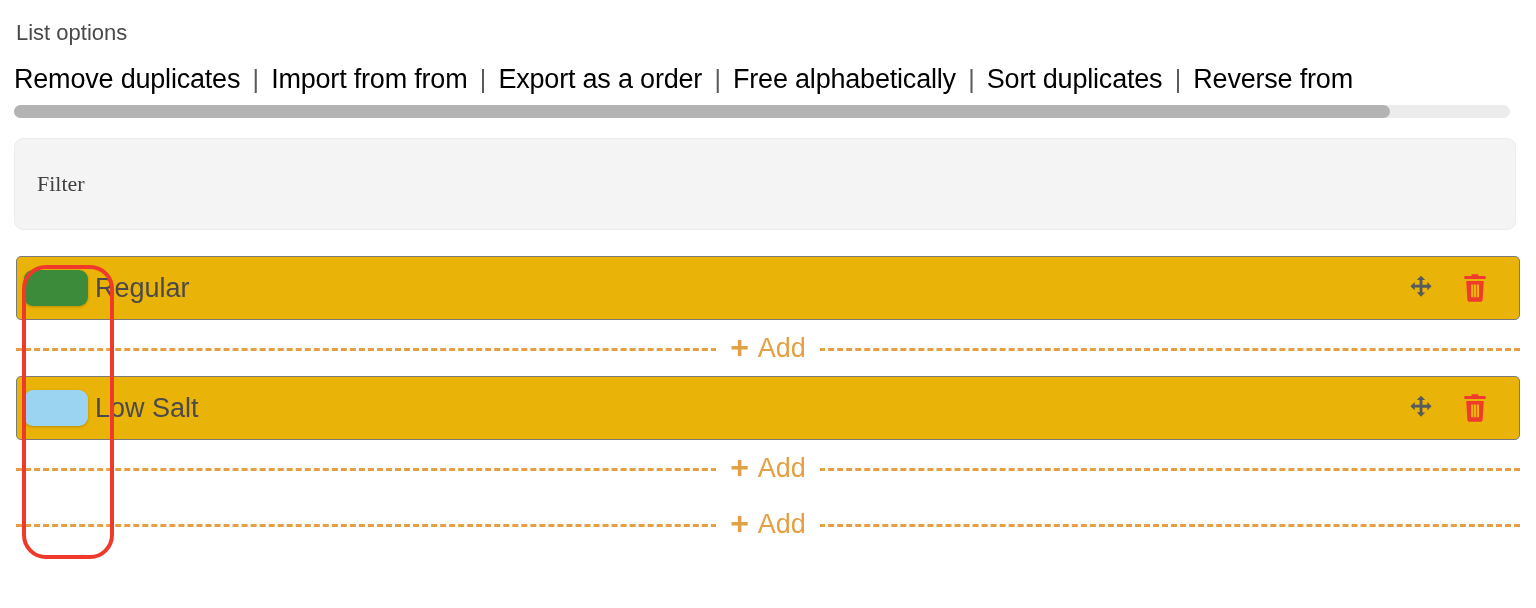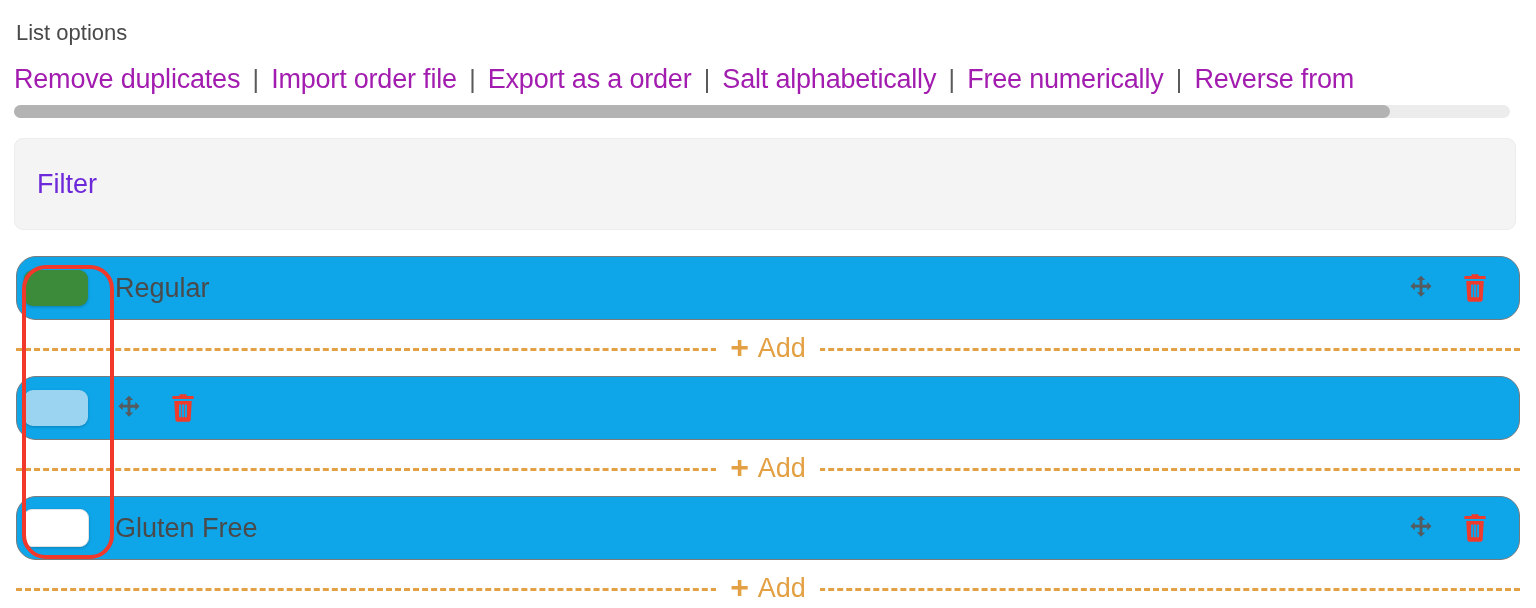--- a/index.html
+++ b/index.html
@@ -34,21 +34,21 @@
   .options-links {
     position: absolute;
     left: 14px;
     top: 62px;
     font-size: 27px;
     line-height: 34px;
     white-space: nowrap;
     letter-spacing: -0.2px;
   }
   .options-links .link {
-    color: #a21caf;
+    color: #000000;
     cursor: pointer;
   }
   .options-links .sep {
     color: #5a5a5a;
     padding: 0 5px;
     font-size: 25px;
   }
 
   
   .hscroll-track {
@@ -80,42 +80,42 @@
     box-sizing: border-box;
     background: #f4f4f4;
     border: 1px solid #ececec;
     border-radius: 9px;
   }
   .filter-placeholder {
     position: absolute;
     left: 22px;
     top: 50%;
     transform: translateY(-50%);
-    font-size: 27px;
-    color: #6d28d9;
+    font-size: 22px;
+    color: #404040;
+    font-family: Liberation Serif, serif;
   }
 
   
   .list-area {
     position: absolute;
     left: 0;
     top: 256px;
     width: 1536px;
   }
   .row {
     position: relative;
     margin: 0 16px;
     height: 64px;
     box-sizing: border-box;
     border: 1.5px solid #7a7a7a;
-    border-radius: 20px;
-    background: #0ea5e9;
+    border-radius: 5px;
+    background: #eab308;
     display: flex;
     align-items: center;
-    gap: 20px;
   }
   .swatch-wrap {
     width: 78px;
     display: flex;
     justify-content: center;
     align-items: center;
     flex: none;
   }
   .swatch {
     width: 64px;
@@ -202,27 +202,27 @@
 </head>
 <body>
 
 <div class="page">
 
   <div class="list-options-title">List options</div>
 
   <div class="options-links">
     <span class="link">Remove duplicates</span>
     <span class="sep">|</span>
-    <span class="link">Import order file</span>
+    <span class="link">Import from from</span>
     <span class="sep">|</span>
     <span class="link">Export as a order</span>
     <span class="sep">|</span>
-    <span class="link">Salt alphabetically</span>
-    <span class="sep">|</span>
-    <span class="link">Free numerically</span>
+    <span class="link">Free alphabetically</span>
+    <span class="sep">|</span>
+    <span class="link">Sort duplicates</span>
     <span class="sep">|</span>
     <span class="link">Reverse from</span>
   </div>
 
   <div class="hscroll-track">
     <div class="hscroll-thumb" style="width: 92%;"></div>
   </div>
 
   <div class="filter-box">
     <span class="filter-placeholder">Filter</span>
@@ -254,20 +254,21 @@
       <span class="add-btn">
         <span class="add-plus">+</span>
         <span>Add</span>
       </span>
     </div>
 
     <div class="row">
       <span class="swatch-wrap">
         <span class="swatch" style="background: rgb(155, 212, 240);"></span>
       </span>
+      <span class="row-label">Low Salt</span>
       <span class="row-actions">
         <span class="icon-btn">
           <svg width="28" height="28" viewBox="0 0 24 24" fill="#555b5e" aria-hidden="true">
             <path d="M12 1.5l3.6 3.6h-2.4v4.2h4.2V6.9L21 10.5 17.4 14.1v-2.4h-4.2v4.2h2.4L12 19.5l-3.6-3.8h2.4v-4.2H6.6v2.4L3 10.5 6.6 6.9v2.4h4.2V5.1H8.4z"></path>
           </svg>
         </span>
         <span class="icon-btn">
           <svg width="28" height="30" viewBox="0 0 24 26" fill="#ef3b2c" aria-hidden="true">
             <path d="M9 1h6v1.6h6.2v2.6H2.8V2.6H9zM4.4 7h15.2l-1 16.4a1.6 1.6 0 0 1-1.6 1.5H7a1.6 1.6 0 0 1-1.6-1.5zM8.6 10v11h1.9V10zm2.5 0v11H13V10zm2.5 0v11h1.9V10z"></path>
           </svg>
@@ -276,38 +277,20 @@
     </div>
 
     <div class="add-divider">
       <span class="dash-line"></span>
       <span class="add-btn">
         <span class="add-plus">+</span>
         <span>Add</span>
       </span>
     </div>
 
-    <div class="row">
-      <span class="swatch-wrap">
-        <span class="swatch empty"></span>
-      </span>
-      <span class="row-label">Gluten Free</span>
-      <span class="row-actions">
-        <span class="icon-btn">
-          <svg width="28" height="28" viewBox="0 0 24 24" fill="#555b5e" aria-hidden="true">
-            <path d="M12 1.5l3.6 3.6h-2.4v4.2h4.2V6.9L21 10.5 17.4 14.1v-2.4h-4.2v4.2h2.4L12 19.5l-3.6-3.8h2.4v-4.2H6.6v2.4L3 10.5 6.6 6.9v2.4h4.2V5.1H8.4z"></path>
-          </svg>
-        </span>
-        <span class="icon-btn">
-          <svg width="28" height="30" viewBox="0 0 24 26" fill="#ef3b2c" aria-hidden="true">
-            <path d="M9 1h6v1.6h6.2v2.6H2.8V2.6H9zM4.4 7h15.2l-1 16.4a1.6 1.6 0 0 1-1.6 1.5H7a1.6 1.6 0 0 1-1.6-1.5zM8.6 10v11h1.9V10zm2.5 0v11H13V10zm2.5 0v11h1.9V10z"></path>
-          </svg>
-        </span>
-      </span>
-    </div>
 
     <div class="add-divider">
       <span class="dash-line"></span>
       <span class="add-btn">
         <span class="add-plus">+</span>
         <span>Add</span>
       </span>
     </div>
 
   </div>

